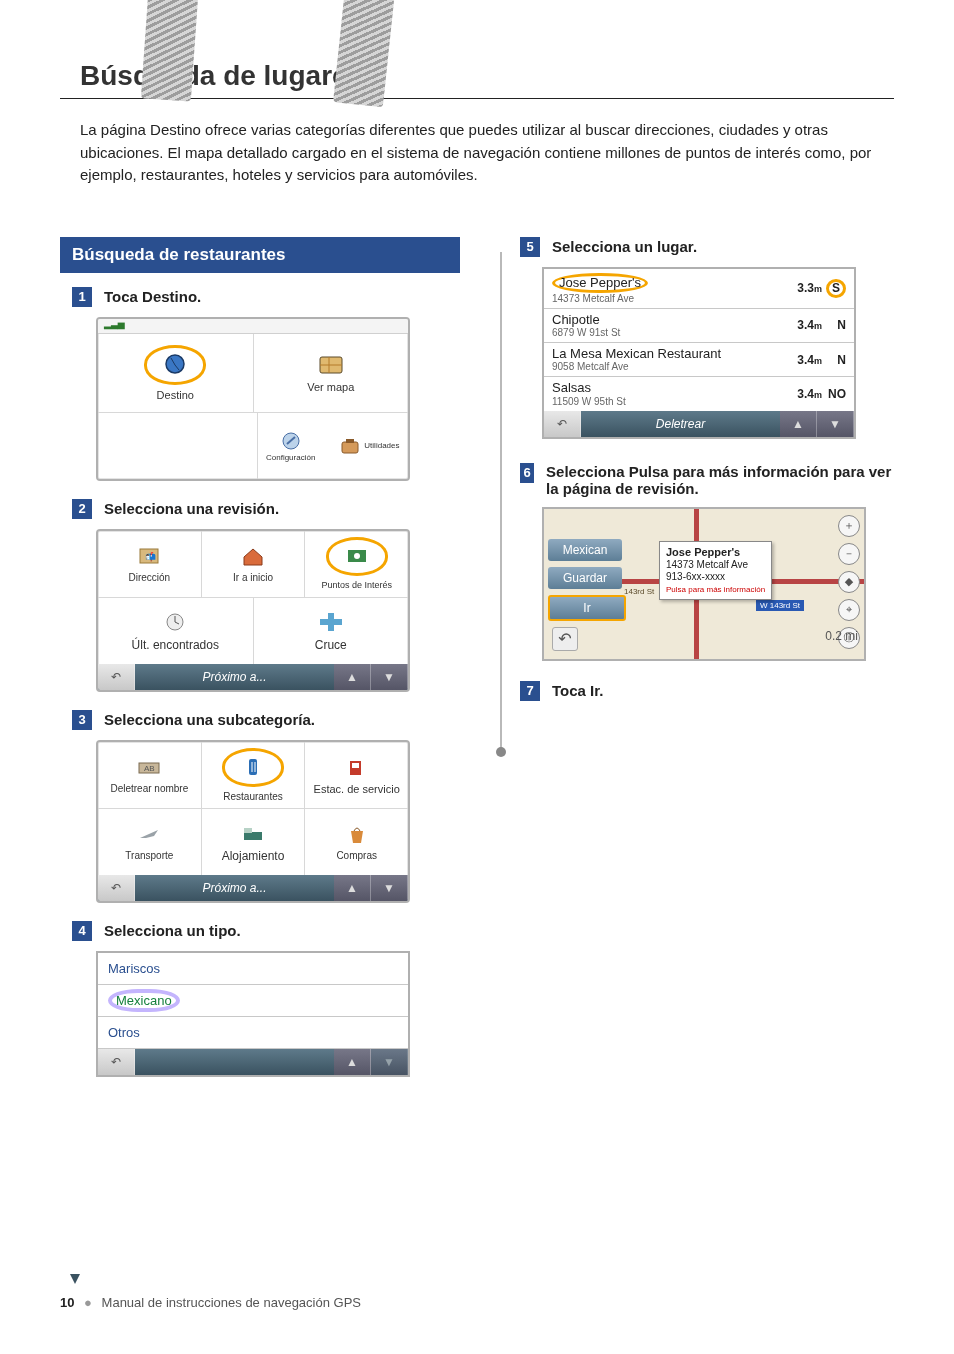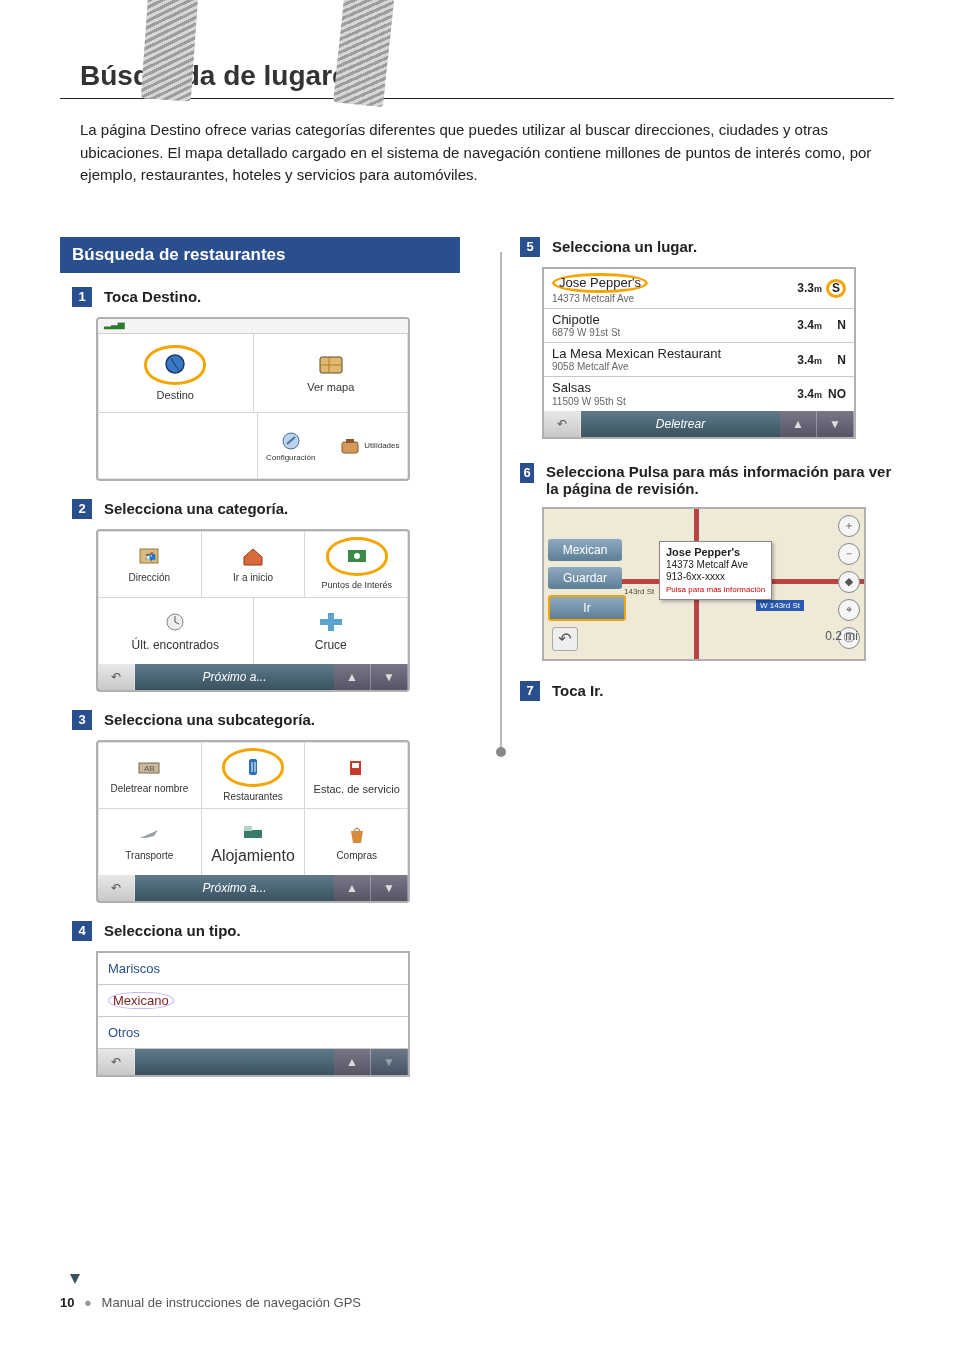--- a/index.html
+++ b/index.html
@@ -219,24 +219,24 @@
     border: 2px solid #b0b0b0;
     background:#fff;
   }
   .typelist .trow {
     padding: 8px 10px;
     border-bottom: 1px solid #c8c8c8;
     font-size: 13px;
     color: #2a4f8f;
   }
   .typelist .trow.hl span {
-    border: 1px solid #c4b5fd;
+    border: 4px solid #c4b5fd;
     border-radius: 50%/60%;
     padding: 0 4px;
-    color:#7f1d1d;
+    color:#15803d;
   }
 
   
   .mappanel {
     width: 320px;
     height: 150px;
     margin-left: 22px;
     border: 2px solid #b0b0b0;
     background: #e7e3d4;
     position: relative;
@@ -390,21 +390,21 @@
                 <span style="font-size:8px">Utilidades</span>
               </div>
             </div>
           </div>
         </div>
       </div>
 
       <div class="step">
         <div class="step-head">
           <span class="step-num">2</span>
-          <span>Selecciona una categoría.</span>
+          <span>Selecciona una revisión.</span>
         </div>
         <div class="device">
           <div class="grid3">
             <div class="cell">
               <span class="ico">
                   <svg width="26" height="22">
                     <rect x="4" y="4" width="18" height="14" fill="#d9b97d" stroke="#9a7a3a"></rect>
                     <text x="9" y="15" font-size="9" fill="#5a4628">📬</text>
                   </svg>
                 </span>
@@ -505,21 +505,21 @@
                 </span>
               <span style="font-size:10px">Transporte</span>
             </div>
             <div class="cell" style="border-bottom:none">
               <span class="ico">
                   <svg width="26" height="22">
                     <rect x="4" y="10" width="18" height="8" fill="#3a7a6b"></rect>
                     <rect x="4" y="6" width="8" height="5" fill="#b7d2c6"></rect>
                   </svg>
                 </span>
-              <span style="font-size:16px">Alojamiento</span>
+              <span style="font-size:12px">Alojamiento</span>
             </div>
             <div class="cell" style="border-bottom:none">
               <span class="ico">
                   <svg width="26" height="22">
                     <path d="M7 8 H19 L17 20 H9 Z" fill="#d98a3a"></path>
                     <path d="M10 8 Q13 2 16 8" fill="none" stroke="#8a5a2a"></path>
                   </svg>
                 </span>
               <span style="font-size:10px">Compras</span>
             </div>

